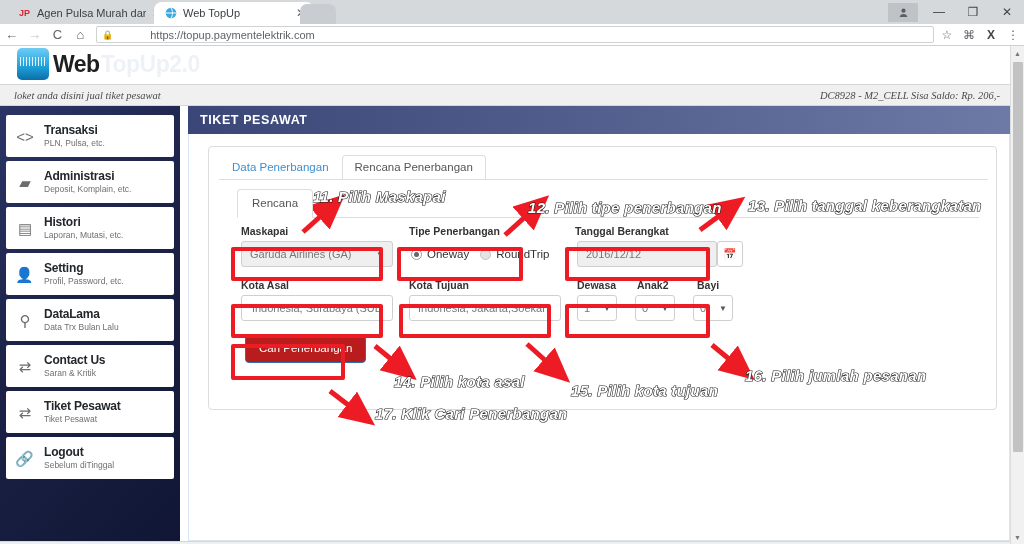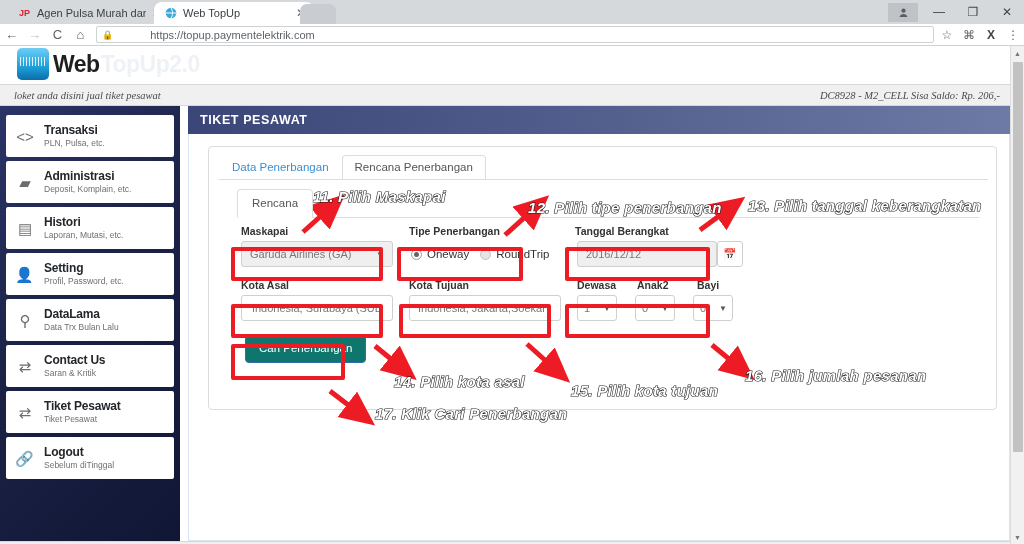--- a/index.html
+++ b/index.html
@@ -201,21 +201,21 @@
   .radio {
     width: 11px; height: 11px; border-radius: 50%;
     border: 1px solid #9b9b9b; background: #fdfdfd;
     display: inline-flex; align-items: center; justify-content: center;
   }
   .radio.sel::after {
     content: ""; width: 5px; height: 5px; border-radius: 50%; background: #666;
   }
   .radio.off { background: #e4e4e4; border-color: #c2c2c2; }
   .btn-primary {
-    position: absolute; background: #0f766e; border: 1px solid #2f6ea9;
+    position: absolute; background: #b91c1c; border: 1px solid #2f6ea9;
     border-radius: 4px; color: #fff; font-size: 11.5px;
     padding: 7px 13px; line-height: 1;
   }
 
   
   .footer {
     position: absolute; left: 0; top: 495px; width: 1010px; height: 24px;
     background: #efefef; border-top: 1px solid #d7d7d7;
     display: flex; align-items: center; justify-content: center;
     font-size: 10.5px; color: #555;

